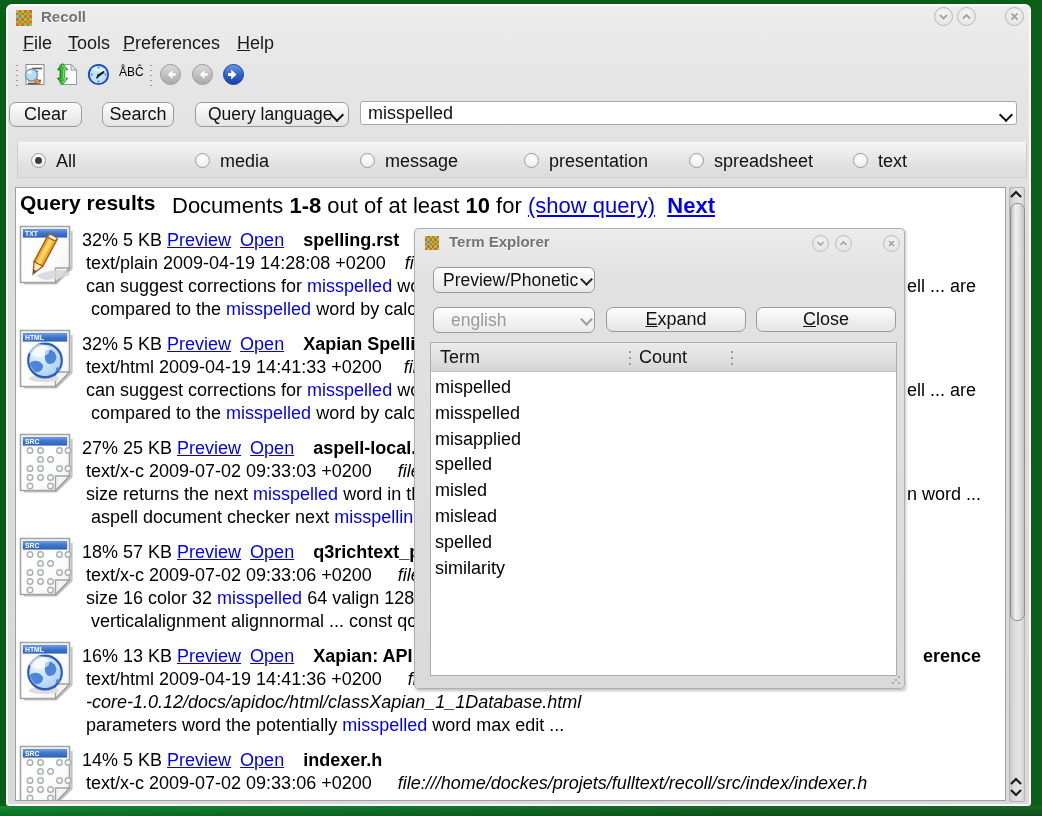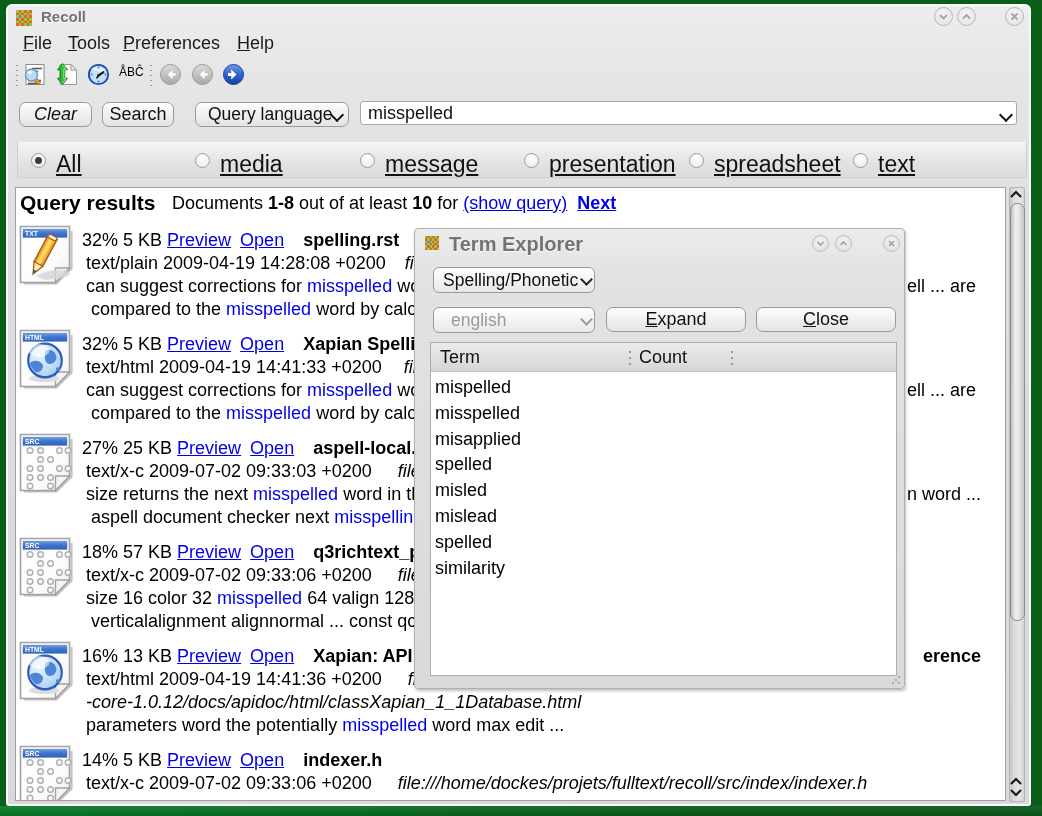--- a/index.html
+++ b/index.html
@@ -19,37 +19,37 @@
   background:linear-gradient(180deg,#fefefe,#f1f1f1 45%,#e4e4e4);
   font-size:18px;color:#111;text-align:center;line-height:23px;}
 input.texti{position:absolute;height:22px;border:1px solid #a8a8a8;border-radius:3px;background:#fff;
   font-family:"Liberation Sans",sans-serif;font-size:18px;color:#111;padding:0 0 0 7px;margin:0;}
 .chev{display:inline-block;width:8px;height:8px;border-right:2.6px solid #111;border-bottom:2.6px solid #111;transform:rotate(45deg);}
 #filters{position:absolute;left:17px;top:142px;width:1008px;height:34px;border-radius:3px;
   background:linear-gradient(180deg,#f4f4f4,#e2e2e2 60%,#dcdcdc);border:1px solid #cfcfcf;border-top-color:#f8f8f8;}
 .radio{position:absolute;top:10px;width:13px;height:13px;border-radius:50%;
   border:1px solid #9d9d9d;background:radial-gradient(circle at 50% 30%,#ffffff,#e8e8e8);}
 .radio.on::after{content:"";position:absolute;left:3px;top:3px;width:7px;height:7px;border-radius:50%;background:#3c3c3c;}
-.rlabel{position:absolute;top:8px;font-size:23px;color:#111;text-decoration:underline;}
+.rlabel{position:absolute;top:8px;font-size:18px;color:#111;}
 #results{position:absolute;left:15px;top:187px;width:989px;height:612px;background:#fff;
   border:1px solid #a0a0a0;overflow:hidden;}
 #results .hdr{position:absolute;left:5px;top:6px;font-size:16px;color:#000;white-space:nowrap;}
 a.lnk{color:#0000e6;text-decoration:underline;}
 .blue{color:#0000e6;}
 .sp{display:inline-block;}
 .rline{position:absolute;font-size:18px;line-height:21px;white-space:nowrap;color:#000;}
 .ricon{position:absolute;left:3px;}
 #sbar{position:absolute;left:1009px;top:187px;width:14px;height:613px;
   background:linear-gradient(90deg,#c7c7c7,#dcdcdc 30%,#e6e6e6 70%,#d2d2d2);border:1px solid #b5b5b5;border-radius:2px;}
 #sthumb{position:absolute;left:1009.5px;top:203px;width:13px;height:416px;border:1px solid #8e8e8e;border-radius:7px;
   background:linear-gradient(90deg,#bdbdbd,#efefef 35%,#e5e5e5 60%,#c4c4c4);}
 #dlg{position:absolute;left:414px;top:228px;width:489px;height:459px;
   background:linear-gradient(180deg,#ececec 0%,#e2e2e2 10%,#dadada 100%);
   border:1px solid #b0b0b0;border-radius:4px;box-shadow:1px 2px 3px rgba(0,0,0,.25);}
-#dlg .dtitle{position:absolute;left:34px;top:4px;font-size:20px;font-weight:bold;color:#737373;text-shadow:0 1px 0 #fdfdfd;}
+#dlg .dtitle{position:absolute;left:34px;top:4px;font-size:15px;font-weight:bold;color:#737373;text-shadow:0 1px 0 #fdfdfd;}
 .dwbtn{position:absolute;width:15px;height:15px;border-radius:50%;border:1px solid #bdbdbd;
   background:radial-gradient(circle at 50% 35%,#f2f2f2,#e0e0e0);}
 .combo{position:absolute;height:24px;border:1px solid #9a9a9a;border-radius:6px;
   background:linear-gradient(180deg,#fff,#f3f3f3 50%,#e8e8e8);font-size:17.5px;color:#111;line-height:24px;}
 .combo .cv{position:absolute;right:3px;top:7px;width:7px;height:7px;border-right:2.4px solid #222;border-bottom:2.4px solid #222;transform:rotate(45deg);}
 #tbl{position:absolute;left:15px;top:113px;width:465px;height:332px;border:1px solid #adadad;background:#fff;text-align:center;}
 #tblhead{position:absolute;left:0;top:0;width:100%;height:28px;
   background:linear-gradient(180deg,#eaeaea,#dfdfdf 60%,#d5d5d5);border-bottom:1px solid #c0c0c0;font-size:18px;color:#111;}
 .trow{position:absolute;left:4px;font-size:18px;color:#000;}
 </style></head>
@@ -166,21 +166,21 @@
  <path d="M8.2 5.5 L13.5 10.5 L8.2 15.5 V12 H5 V9 H8.2 Z" fill="#fff"></path>
  <defs>
       <linearGradient id="gblu" x1="0" y1="0" x2="0" y2="1">
         <stop offset="0" stop-color="#6f9be8"></stop>
         <stop offset=".5" stop-color="#2f64d0"></stop>
         <stop offset="1" stop-color="#1b3f9e"></stop>
       </linearGradient>
     </defs>
 </svg>
 
-<div class="btn" style="left:19px;top:102px;width:71px;font-style:italic;">Clear</div>
+<div class="btn" style="left:9px;top:102px;width:71px;">Clear</div>
 <div class="btn" style="left:102px;top:102px;width:70px;">Search</div>
 <div class="btn" style="left:195px;top:102px;width:140px;text-align:left;padding-left:12px;font-size:17.5px;">Query language<span class="chev" style="position:absolute;right:6px;top:7px;"></span></div>
 <input class="texti" style="left: 360px; top: 101px; width: 648px;" value="misspelled">
 <span class="chev" style="position:absolute;left:1001px;top:110px;"></span>
 
 <div id="filters">
  <div class="radio on" style="left:13px"></div>
     <div class="rlabel" style="left:38px">All</div>
  <div class="radio" style="left:177px"></div>
     <div class="rlabel" style="left:202px">media</div>
@@ -189,21 +189,21 @@
  <div class="radio" style="left:506px"></div>
     <div class="rlabel" style="left:531px">presentation</div>
  <div class="radio" style="left:671px"></div>
     <div class="rlabel" style="left:696px">spreadsheet</div>
  <div class="radio" style="left:835px"></div>
     <div class="rlabel" style="left:860px">text</div>
 </div>
 
 <div id="results">
   <div class="hdr" style="left:4px;top:3px;font-size:21px;font-weight:bold;">Query results</div>
-  <div class="hdr" style="left:156px;top:5px;font-size:18px;">Documents <b>1-8</b> out of at least <b>10</b> for <a class="lnk" href="#q">(show query)</a>&nbsp; <b><a class="lnk" href="#n">Next</a></b></div>
+  <div class="hdr" style="left:156px;top:5px;font-size:22px;">Documents <b>1-8</b> out of at least <b>10</b> for <a class="lnk" href="#q">(show query)</a>&nbsp; <b><a class="lnk" href="#n">Next</a></b></div>
   <svg width="0" height="0" style="position:absolute">
       <defs>
     <linearGradient id="hdrblue" x1="0" y1="0" x2="0" y2="1">
           <stop offset="0" stop-color="#76a0e2"></stop>
           <stop offset=".5" stop-color="#3e74cb"></stop>
           <stop offset="1" stop-color="#2d63be"></stop>
         </linearGradient>
     <linearGradient id="sheetg" x1="0" y1="0" x2="1" y2="1">
           <stop offset="0" stop-color="#ffffff"></stop>
           <stop offset=".65" stop-color="#fcfcfc"></stop>
@@ -380,21 +380,21 @@
   <div class="dwbtn" style="left:397px;top:6px"><svg width="15" height="15">
         <path d="M4.5 6 l3 3 L10.5 6" fill="none" stroke="#a0a0a0" stroke-width="1.6"></path>
       </svg></div>
   <div class="dwbtn" style="left:420px;top:6px"><svg width="15" height="15">
         <path d="M4.5 9 l3 -3 L10.5 9" fill="none" stroke="#a0a0a0" stroke-width="1.6"></path>
       </svg></div>
   <div class="dwbtn" style="left:468px;top:6px"><svg width="15" height="15">
         <path d="M5 5 L10 10 M10 5 L5 10" fill="none" stroke="#a0a0a0" stroke-width="1.6"></path>
       </svg></div>
 
-  <div class="combo" style="left:18px;top:38px;width:160px;"><span style="margin-left:9px">Spelling/Phonetic</span><span class="cv"></span></div>
+  <div class="combo" style="left:18px;top:38px;width:160px;"><span style="margin-left:9px">Preview/Phonetic</span><span class="cv"></span></div>
 
   <div class="combo" style="left:18px;top:78px;width:160px;color:#9a9a9a;"><span style="margin-left:17px">english</span><span class="cv" style="border-color:#9a9a9a"></span></div>
   <div class="btn" style="left:341px;top:78px;width:138px;"><u>C</u>lose</div>
   <div class="btn" style="left:191px;top:78px;width:138px;"><u>E</u>xpand</div>
 
   <div id="tbl">
     <div id="tblhead">
       <span style="position:absolute;left:9px;top:4px;">Term</span>
       <span style="position:absolute;left:208px;top:4px;">Count</span>
       <div class="sep" style="left:198px;top:6px;height:16px;background-size:2px 6px"></div>

